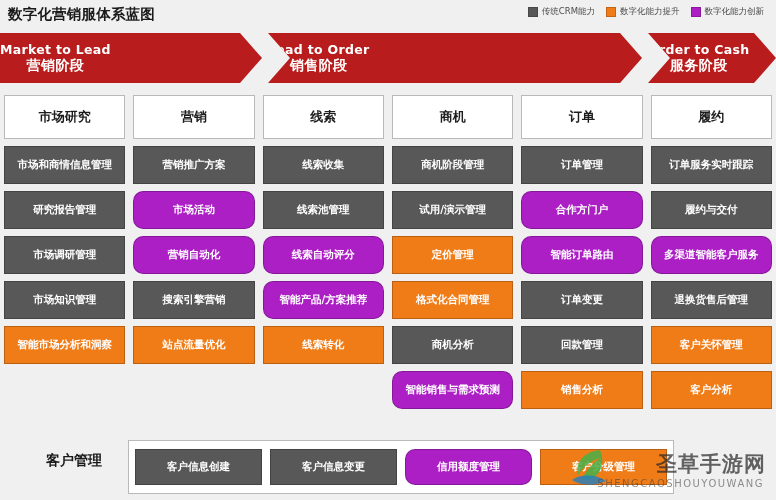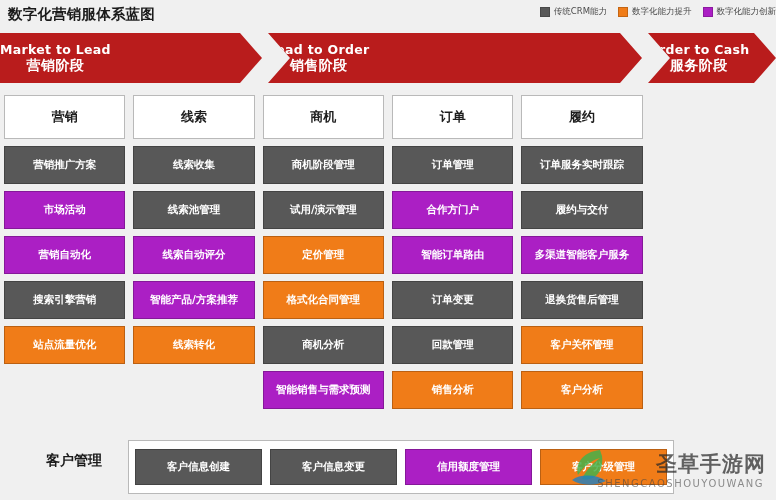--- a/index.html
+++ b/index.html
@@ -12,21 +12,21 @@
   #root { position: relative; width: 776px; height: 500px; background: #f0f0f0; }
 
   
   .header { position: absolute; left: 0; top: 0; width: 776px; height: 30px; }
   .page-title {
     position: absolute; left: 8px; top: 5px;
     font-size: 14.5px; font-weight: bold; color: #1a1a1a;
     letter-spacing: .2px;
     text-align: right;
   }
-  .legend { position: absolute; right: 0; top: 6px; display: flex; align-items: center; gap: 11px; }
+  .legend { position: absolute; right: 12px; top: 6px; display: flex; align-items: center; gap: 11px; }
   .legend-item { display: flex; align-items: center; gap: 4px; }
   .legend-swatch { width: 10px; height: 10px; display: block; border: 1px solid rgba(0,0,0,.18); }
   .legend-label { font-size: 8.5px; color: #4a4a4a; white-space: nowrap; }
 
   
   .band { position: absolute; left: 0; top: 33px; width: 776px; height: 50px; }
   .arrow {
     position: absolute; top: 0; height: 50px;
     background: #b91c1c;
     display: flex; align-items: center; justify-content: flex-start;
@@ -56,21 +56,21 @@
     font-size: 13px; font-weight: bold; color: #1d1d1d;
   }
   .card {
     height: 38px; display: flex; align-items: center; justify-content: center;
     text-align: center; padding: 0 3px; line-height: 1.1;
     font-size: 10.5px; font-weight: bold; color: #fff;
     border: 1px solid rgba(0,0,0,.22);
   }
   .card.gray   { background: #585858; }
   .card.orange { background: #f07c18; }
-  .card.purple { background: #ab1fc4; }
+  .card.purple { background: #ab1fc4; border-radius: 10px; }
   .card.empty  { background: transparent; border: none; }
 
   
   .bottom { position: absolute; left: 0; top: 434px; width: 692px; height: 64px; }
   .bottom-label {
     position: absolute; left: 22px; top: 18px; width: 104px;
     font-size: 14px; font-weight: bold; color: #1a1a1a; text-align: center;
   }
   .bottom-panel {
     position: absolute; left: 128px; top: 6px; right: 18px; height: 54px;
@@ -132,20 +132,29 @@
     <div class="arrow a3">
       <div class="arrow-inner">
         <div class="arrow-en">Order to Cash</div>
         <div class="arrow-zh">服务阶段</div>
       </div>
     </div>
   </div>
 
   <div class="grid">
 
+    <div class="col">
+      <div class="col-head">市场研究</div>
+      <div class="card gray">市场和商情信息管理</div>
+      <div class="card gray">研究报告管理</div>
+      <div class="card gray">市场调研管理</div>
+      <div class="card gray">市场知识管理</div>
+      <div class="card orange">智能市场分析和洞察</div>
+      <div class="card empty"></div>
+    </div>
 
     <div class="col">
       <div class="col-head">营销</div>
       <div class="card gray">营销推广方案</div>
       <div class="card purple">市场活动</div>
       <div class="card purple">营销自动化</div>
       <div class="card gray">搜索引擎营销</div>
       <div class="card orange">站点流量优化</div>
       <div class="card empty"></div>
     </div>

